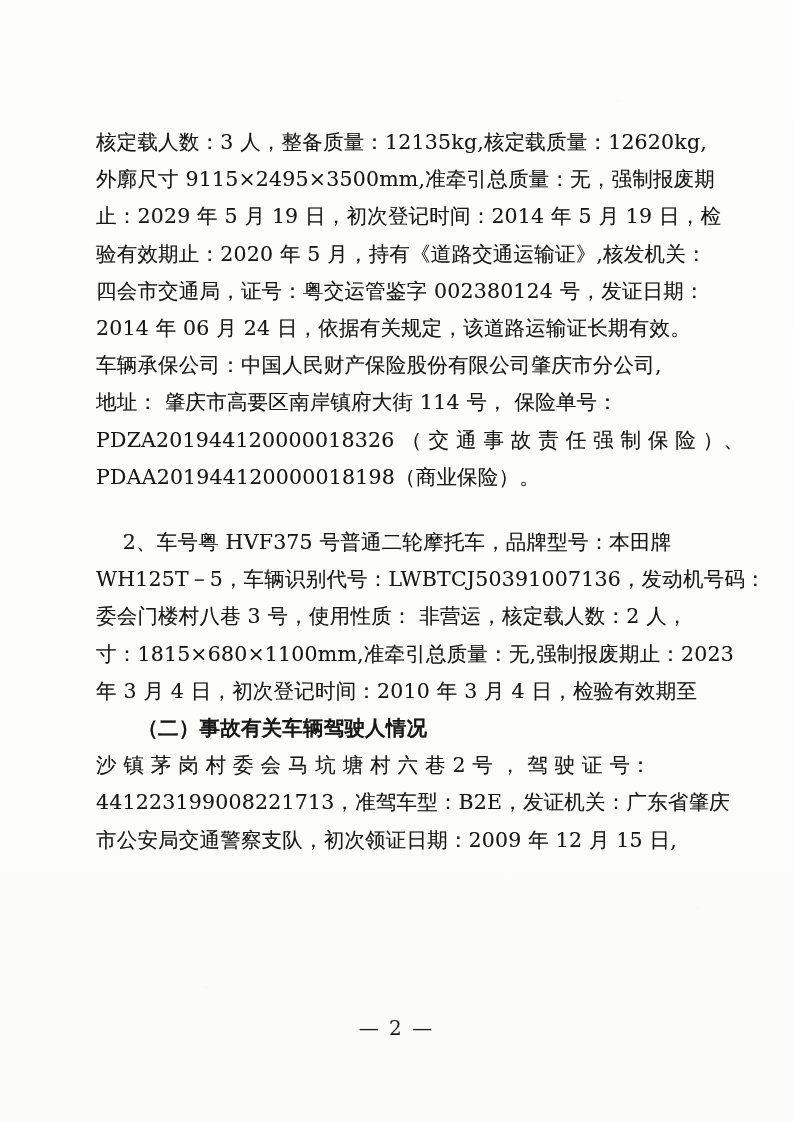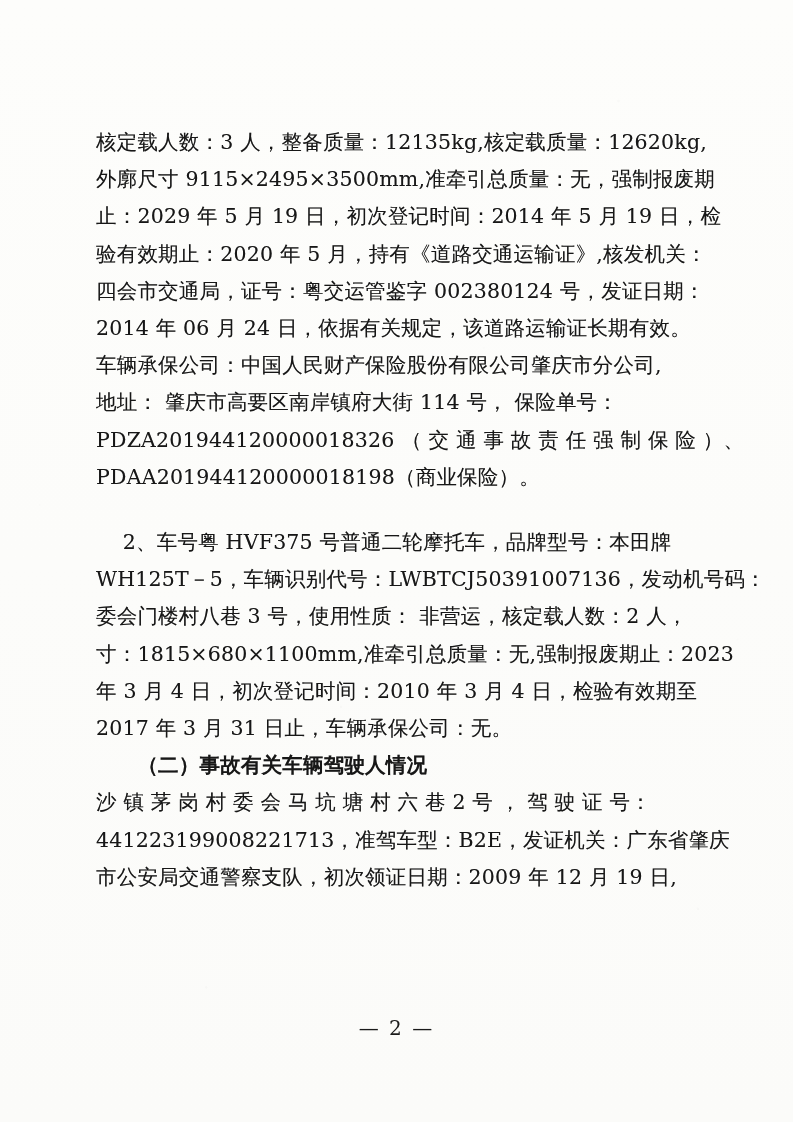--- a/index.html
+++ b/index.html
@@ -88,25 +88,24 @@
     <p class="body-line">车辆承保公司：中国人民财产保险股份有限公司肇庆市分公司,</p>
     <p class="body-line">地址： 肇庆市高要区南岸镇府大街 114 号， 保险单号：</p>
     <p class="body-line">PDZA201944120000018326 （ 交 通 事 故 责 任 强 制 保 险 ）、</p>
     <p class="body-line">PDAA201944120000018198（商业保险）。</p>
 
     <p class="body-line indent-2">    2、车号粤 HVF375 号普通二轮摩托车，品牌型号：本田牌</p>
     <p class="body-line">WH125T－5，车辆识别代号：LWBTCJ50391007136，发动机号码：</p>
     <p class="body-line">委会门楼村八巷 3 号，使用性质： 非营运，核定载人数：2 人，</p>
     <p class="body-line">寸：1815×680×1100mm,准牵引总质量：无,强制报废期止：2023</p>
     <p class="body-line">年 3 月 4 日，初次登记时间：2010 年 3 月 4 日，检验有效期至</p>
-    <p class="body-line">2017 年 3 月 31 日止，车辆承保公司：无。</p>
 
     <p class="body-line section-heading">　　（二）事故有关车辆驾驶人情况</p>
 
     <p class="body-line">沙 镇 茅 岗 村 委 会 马 坑 塘 村 六 巷 2 号 ， 驾 驶 证 号：</p>
     <p class="body-line">441223199008221713，准驾车型：B2E，发证机关：广东省肇庆</p>
-    <p class="body-line">市公安局交通警察支队，初次领证日期：2009 年 12 月 19 日,</p>
+    <p class="body-line">市公安局交通警察支队，初次领证日期：2009 年 12 月 15 日,</p>
 
   </div>
 
   <div class="footer">— 2 —</div>
   <div class="noise"></div>
 </div>
 
 </body></html>

